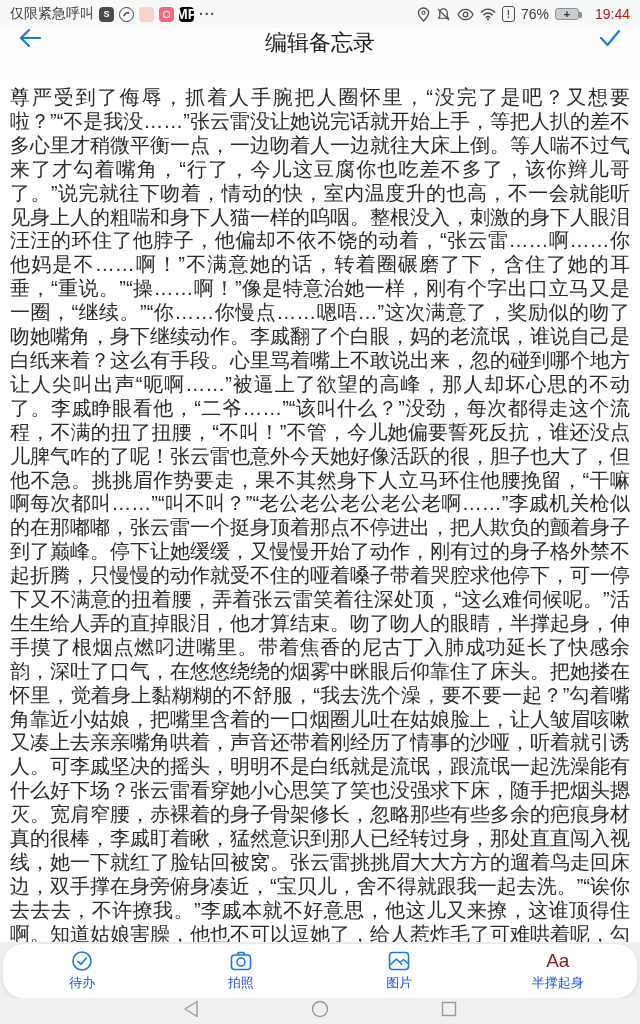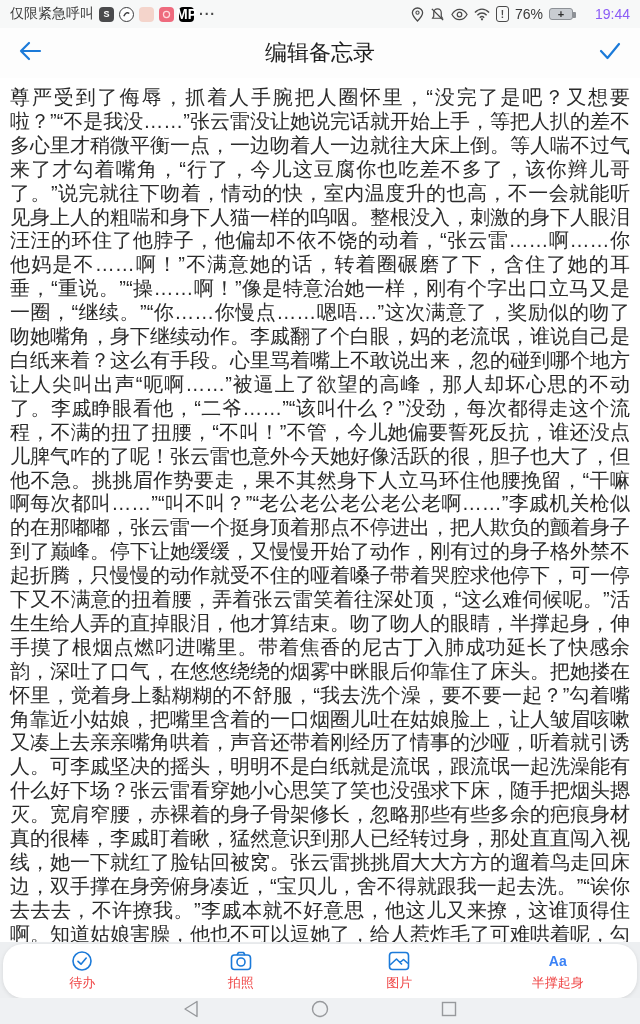--- a/index.html
+++ b/index.html
@@ -18,43 +18,43 @@
   .sb-ellipsis { font-weight:bold; letter-spacing:1px; color:#4a4a4a; }
   .sb-ico svg { display:block; }
   .batt-saver { width:13px; height:16px; border:1.4px solid #4a4a4a; border-radius:3px;
     font-size:10px; font-weight:bold; display:inline-flex; align-items:center; justify-content:center; color:#4a4a4a; }
   .batt-pct { font-size:14px; color:#3a3a3a; }
   .batt-pill { position:relative; width:24px; height:12px; background:#c9cdd2;
     border:1px solid #8d9196; border-radius:3px; display:inline-flex; align-items:center;
     justify-content:center; font-size:11px; font-weight:bold; color:#2e2e2e; }
   .batt-pill::after { content:""; position:absolute; right:-4px; top:3px; width:2.5px;
     height:6px; background:#8d9196; border-radius:0 1px 1px 0; }
-  .sb-time { font-size:14px; color:#8b5cf6; margin-left:16px; }
+  .sb-time { font-size:14px; color:#b91c1c; margin-left:10px; }
 
   
   .header { position:absolute; top:28px; left:0; right:0; height:50px; background:#fdfdfd;
-    display:flex; align-items:center; }
+    display:flex; align-items:flex-start; }
   .hdr-btn { width:60px; display:flex; align-items:center; justify-content:center; color:#1b7ad9; cursor:pointer; }
   .hdr-title { flex:1; text-align:center; font-size:22px; color:#1e1e1e; font-weight:500; }
 
   
   .memo-body { position:absolute; top:82px; left:0; right:0; bottom:80px;
     padding:4px 10px 0 10px; font-size:20px; line-height:23.9px; color:#2b2b2b;
     text-align:justify; overflow:hidden; word-break:break-all; }
 
   
   .bottom-bg { position:absolute; left:0; right:0; bottom:0; height:82px; background:#edeff1; }
   .toolbar { position:absolute; left:3px; right:3px; bottom:26px; height:54px;
     background:#fff; border-radius:20px; box-shadow:0 1px 4px rgba(0,0,0,.10);
     display:flex; align-items:stretch; }
   .tb-item { flex:1; display:flex; flex-direction:column; align-items:center;
     justify-content:center; gap:2px; cursor:pointer; }
   .tb-icon { height:22px; display:flex; align-items:center; justify-content:center; color:#1b7ad9; }
-  .tb-icon-aa { font-size:14px; font-weight:bold; color:#3b82f6; line-height:22px; }
-  .tb-label { font-size:13px; color:#ef4444; }
+  .tb-icon-aa { font-size:19px; font-weight:normal; color:#7f1d1d; line-height:22px; }
+  .tb-label { font-size:13px; color:#1d4ed8; }
 
   .navbar { position:absolute; left:0; right:0; bottom:0; height:26px; background:#eff1f3;
     display:flex; align-items:center; justify-content:center; gap:112px; color:#97999c; }
   .nav-btn { display:flex; align-items:center; justify-content:center; cursor:pointer; }
 </style>
 </head>
 <body>
 
 <div class="phone">
 

